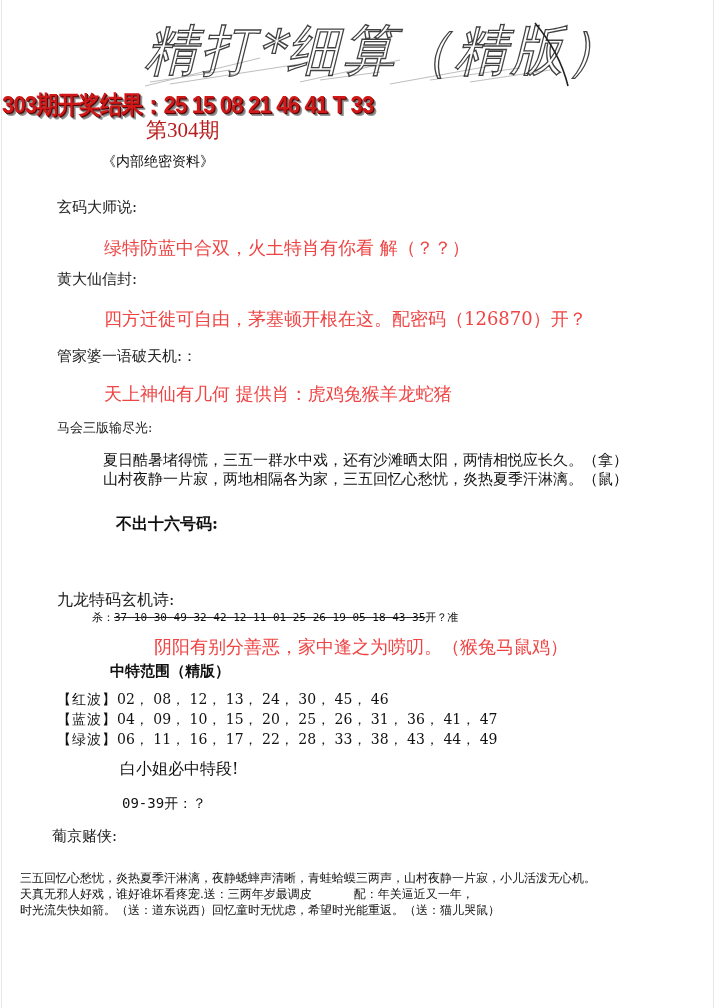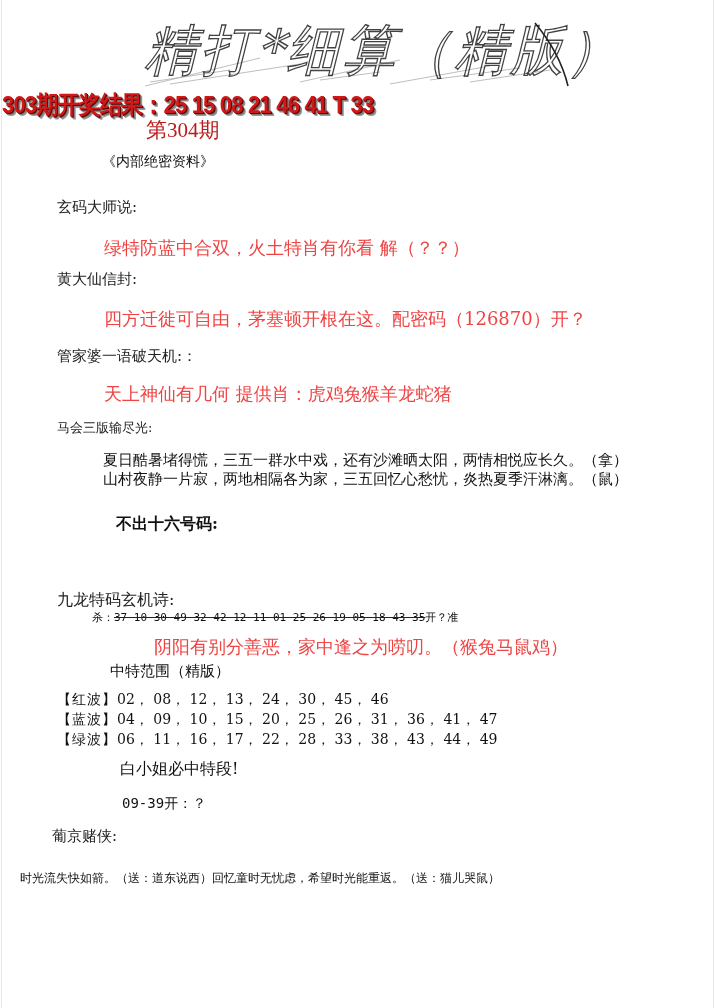--- a/index.html
+++ b/index.html
@@ -93,31 +93,33 @@
   <div>山村夜静一片寂，两地相隔各为家，三五回忆心愁忧，炎热夏季汗淋漓。（鼠）</div>
 </div>
 <div class="abs" style="left:116px; top:514px; font-size:16px;font-weight:bold;">不出十六号码:</div>
 
 <div class="abs kill">
   <span>杀：</span><span class="nums">37 10 30 49 32 42 12 11 01 25 26 19 05 18 43 35</span><span>开？准</span>
 </div>
 
 <div class="abs label" style="top:590px; font-size:16px;">九龙特码玄机诗:</div>
 <div class="abs big" style="left:110px; top:635px;margin-left:44px;">阴阳有别分善恶，家中逢之为唠叨。（猴兔马鼠鸡）</div>
-<div class="abs" style="left:110px; top:662px; font-size:15px;">中特范围（精版）</div>
+<div class="abs" style="left:110px; top:662px; font-size:15px;font-weight:bold;">中特范围（精版）</div>
 
 <div class="abs wave" style="top:691px;">
   <span class="tag">【红波】</span><span>02， 08， 12， 13， 24， 30， 45， 46</span>
 </div>
 <div class="abs wave" style="top:711px;">
   <span class="tag">【蓝波】</span><span>04， 09， 10， 15， 20， 25， 26， 31， 36， 41， 47</span>
 </div>
 <div class="abs wave" style="top:731px;">
   <span class="tag">【绿波】</span><span>06， 11， 16， 17， 22， 28， 33， 38， 43， 44， 49</span>
 </div>
 
 <div class="abs" style="left:120px; top:759px; font-size:16px;">白小姐必中特段!</div>
 <div class="abs" style="left:110px; top:795px; font-size:14px; font-family:'DejaVu Sans Mono', monospace;margin-left:12px;">09-39开：？</div>
 
 <div class="abs label" style="left:52px; top:827px;">葡京赌侠:</div>
 <div class="abs small-block">
+  <div>三五回忆心愁忧，炎热夏季汗淋漓，夜静蟋蟀声清晰，青蛙蛤蟆三两声，山村夜静一片寂，小儿活泼无心机。</div>
+  <div>天真无邪人好戏，谁好谁坏看疼宠.送：三两年岁最调皮           配：年关逼近又一年，</div>
   <div>时光流失快如箭。（送：道东说西）回忆童时无忧虑，希望时光能重返。（送：猫儿哭鼠）</div>
 </div>
 
 </body></html>

